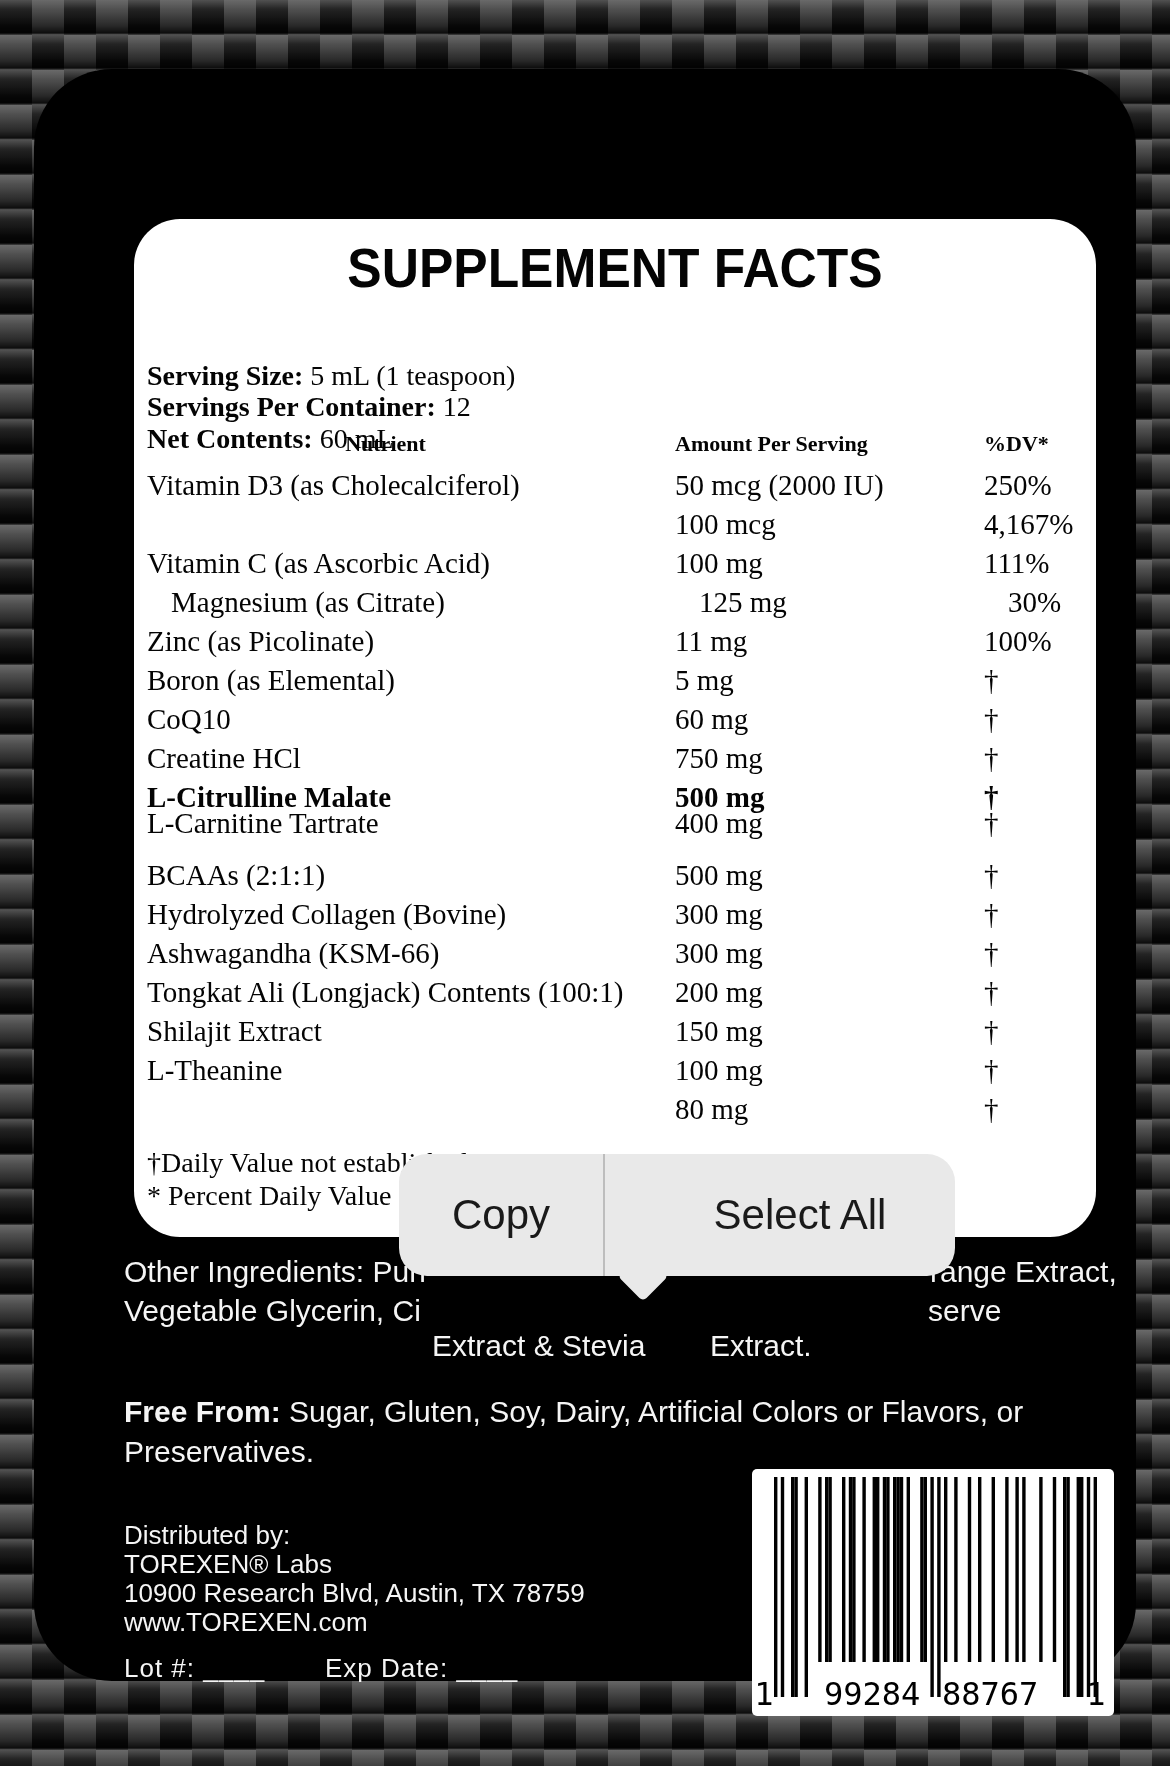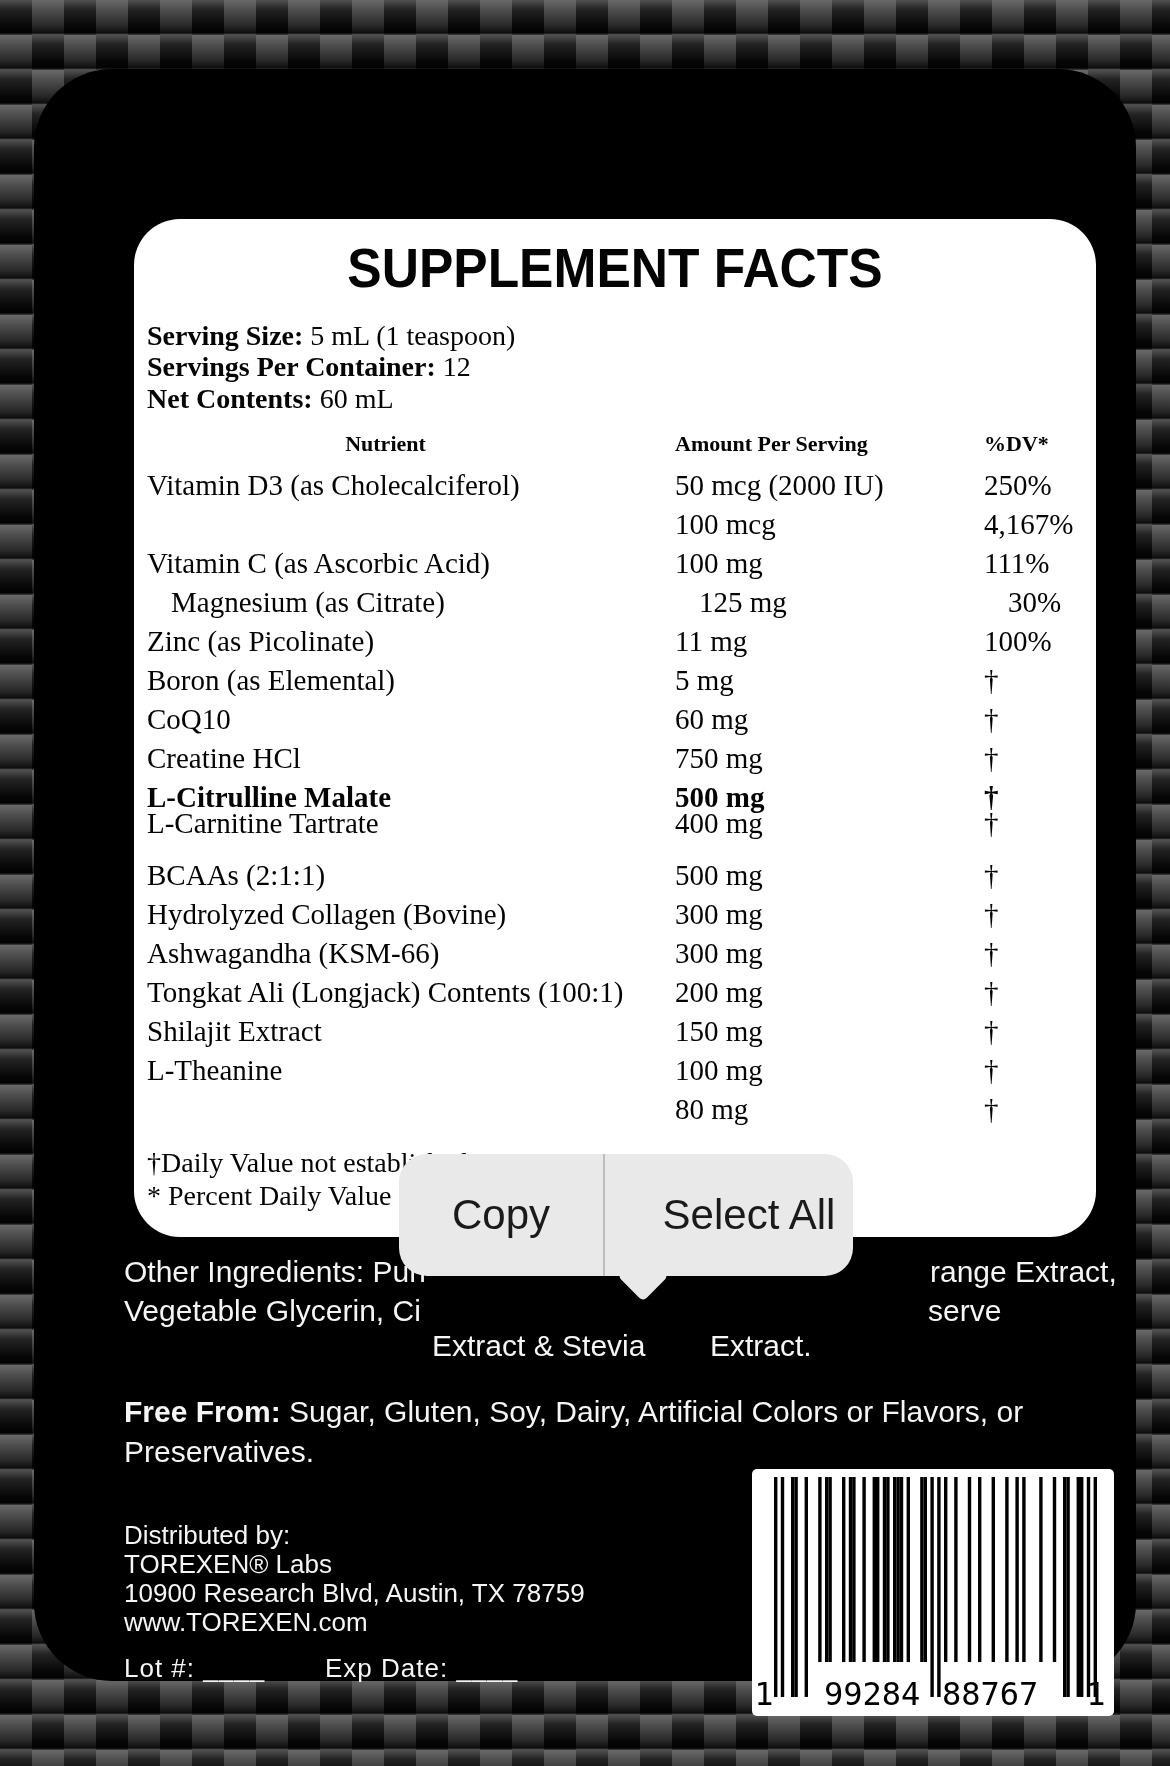--- a/index.html
+++ b/index.html
@@ -18,21 +18,21 @@
   .label{position:absolute;left:34px;top:69px;width:1102px;height:1612px;
     background:var(--label_bg,#000);border-radius:78px;}
   
   .facts-card{position:absolute;left:100px;top:150px;width:962px;height:1018px;
     background:var(--card_bg,#fff);border-radius:46px;color:#040404;
     font-family:"Liberation Serif","DejaVu Serif",serif;}
   .facts-title{position:absolute;left:0;top:16px;width:100%;text-align:center;
     font-family:"Liberation Sans","DejaVu Sans",sans-serif;
     font-weight:bold;font-size:56px;letter-spacing:0px;
     transform:scaleX(0.92);transform-origin:center;white-space:nowrap;}
-  .serving-line{position:absolute;left:13px;font-size:28px;white-space:nowrap;}
+  .serving-line{position:absolute;left:13px;font-size:28px;white-space:nowrap;margin-top:40px;}
   .serving-line b{margin-right:7px;}
   .sv1{top:101px}.sv2{top:132px}.sv3{top:164px}
   .thead span{position:absolute;font-weight:bold;font-size:22px;white-space:nowrap;}
   .th-nutrient{left:13px;top:212px;width:477px;text-align:center;}
   .th-amount{left:541px;top:212px;}
   .th-dv{left:850px;top:212px;}
   .trow{position:absolute;left:0;width:100%;height:39px;}
   .trow span{position:absolute;top:0;font-size:29px;white-space:nowrap;}
   .c-name{left:13px}.c-amt{left:541px}.c-dv{left:850px}
   .footnote{position:absolute;left:13px;font-size:28px;white-space:nowrap;}
@@ -56,21 +56,21 @@
   .bc-digit{position:absolute;top:206px;font-family:"DejaVu Sans Mono","Liberation Mono",monospace;
     font-size:32px;color:#000;text-align:center;white-space:nowrap;}
   .bc-left{left:0px;width:24px;}
   .bc-g1{left:72px;width:96px;}
   .bc-g2{left:190px;width:96px;}
   .bc-right{left:332px;width:24px;}
   
   .context-menu{position:absolute;left:399px;top:1154px;width:494px;height:150px;z-index:5;}
   .menu-pointer{position:absolute;left:226px;top:104px;width:36px;height:36px;
     background:var(--menu_bg,#e9e9e9);transform:rotate(45deg);border-radius:5px;z-index:1;}
-  .menu-body{position:absolute;left:0;top:0;width:454px;height:122px;
+  .menu-body{position:absolute;left:0;top:0;width:556px;height:122px;
     background:var(--menu_bg,#e9e9e9);border-radius:28px;display:flex;z-index:2;overflow:hidden;}
   .menu-item{appearance:none;border:none;background:transparent;margin:0;padding:0;
     font-family:"Liberation Sans","DejaVu Sans",sans-serif;font-size:42px;
     color:var(--menu_text,#1a1a1a);height:100%;cursor:pointer;}
   .mi-copy{width:204px;}
   .mi-select{flex:1;padding-left:40px;}
   .menu-divider{width:2px;height:100%;background:var(--menu_divider,#bdbdbd);}
 </style>
 </head>
 <body>

